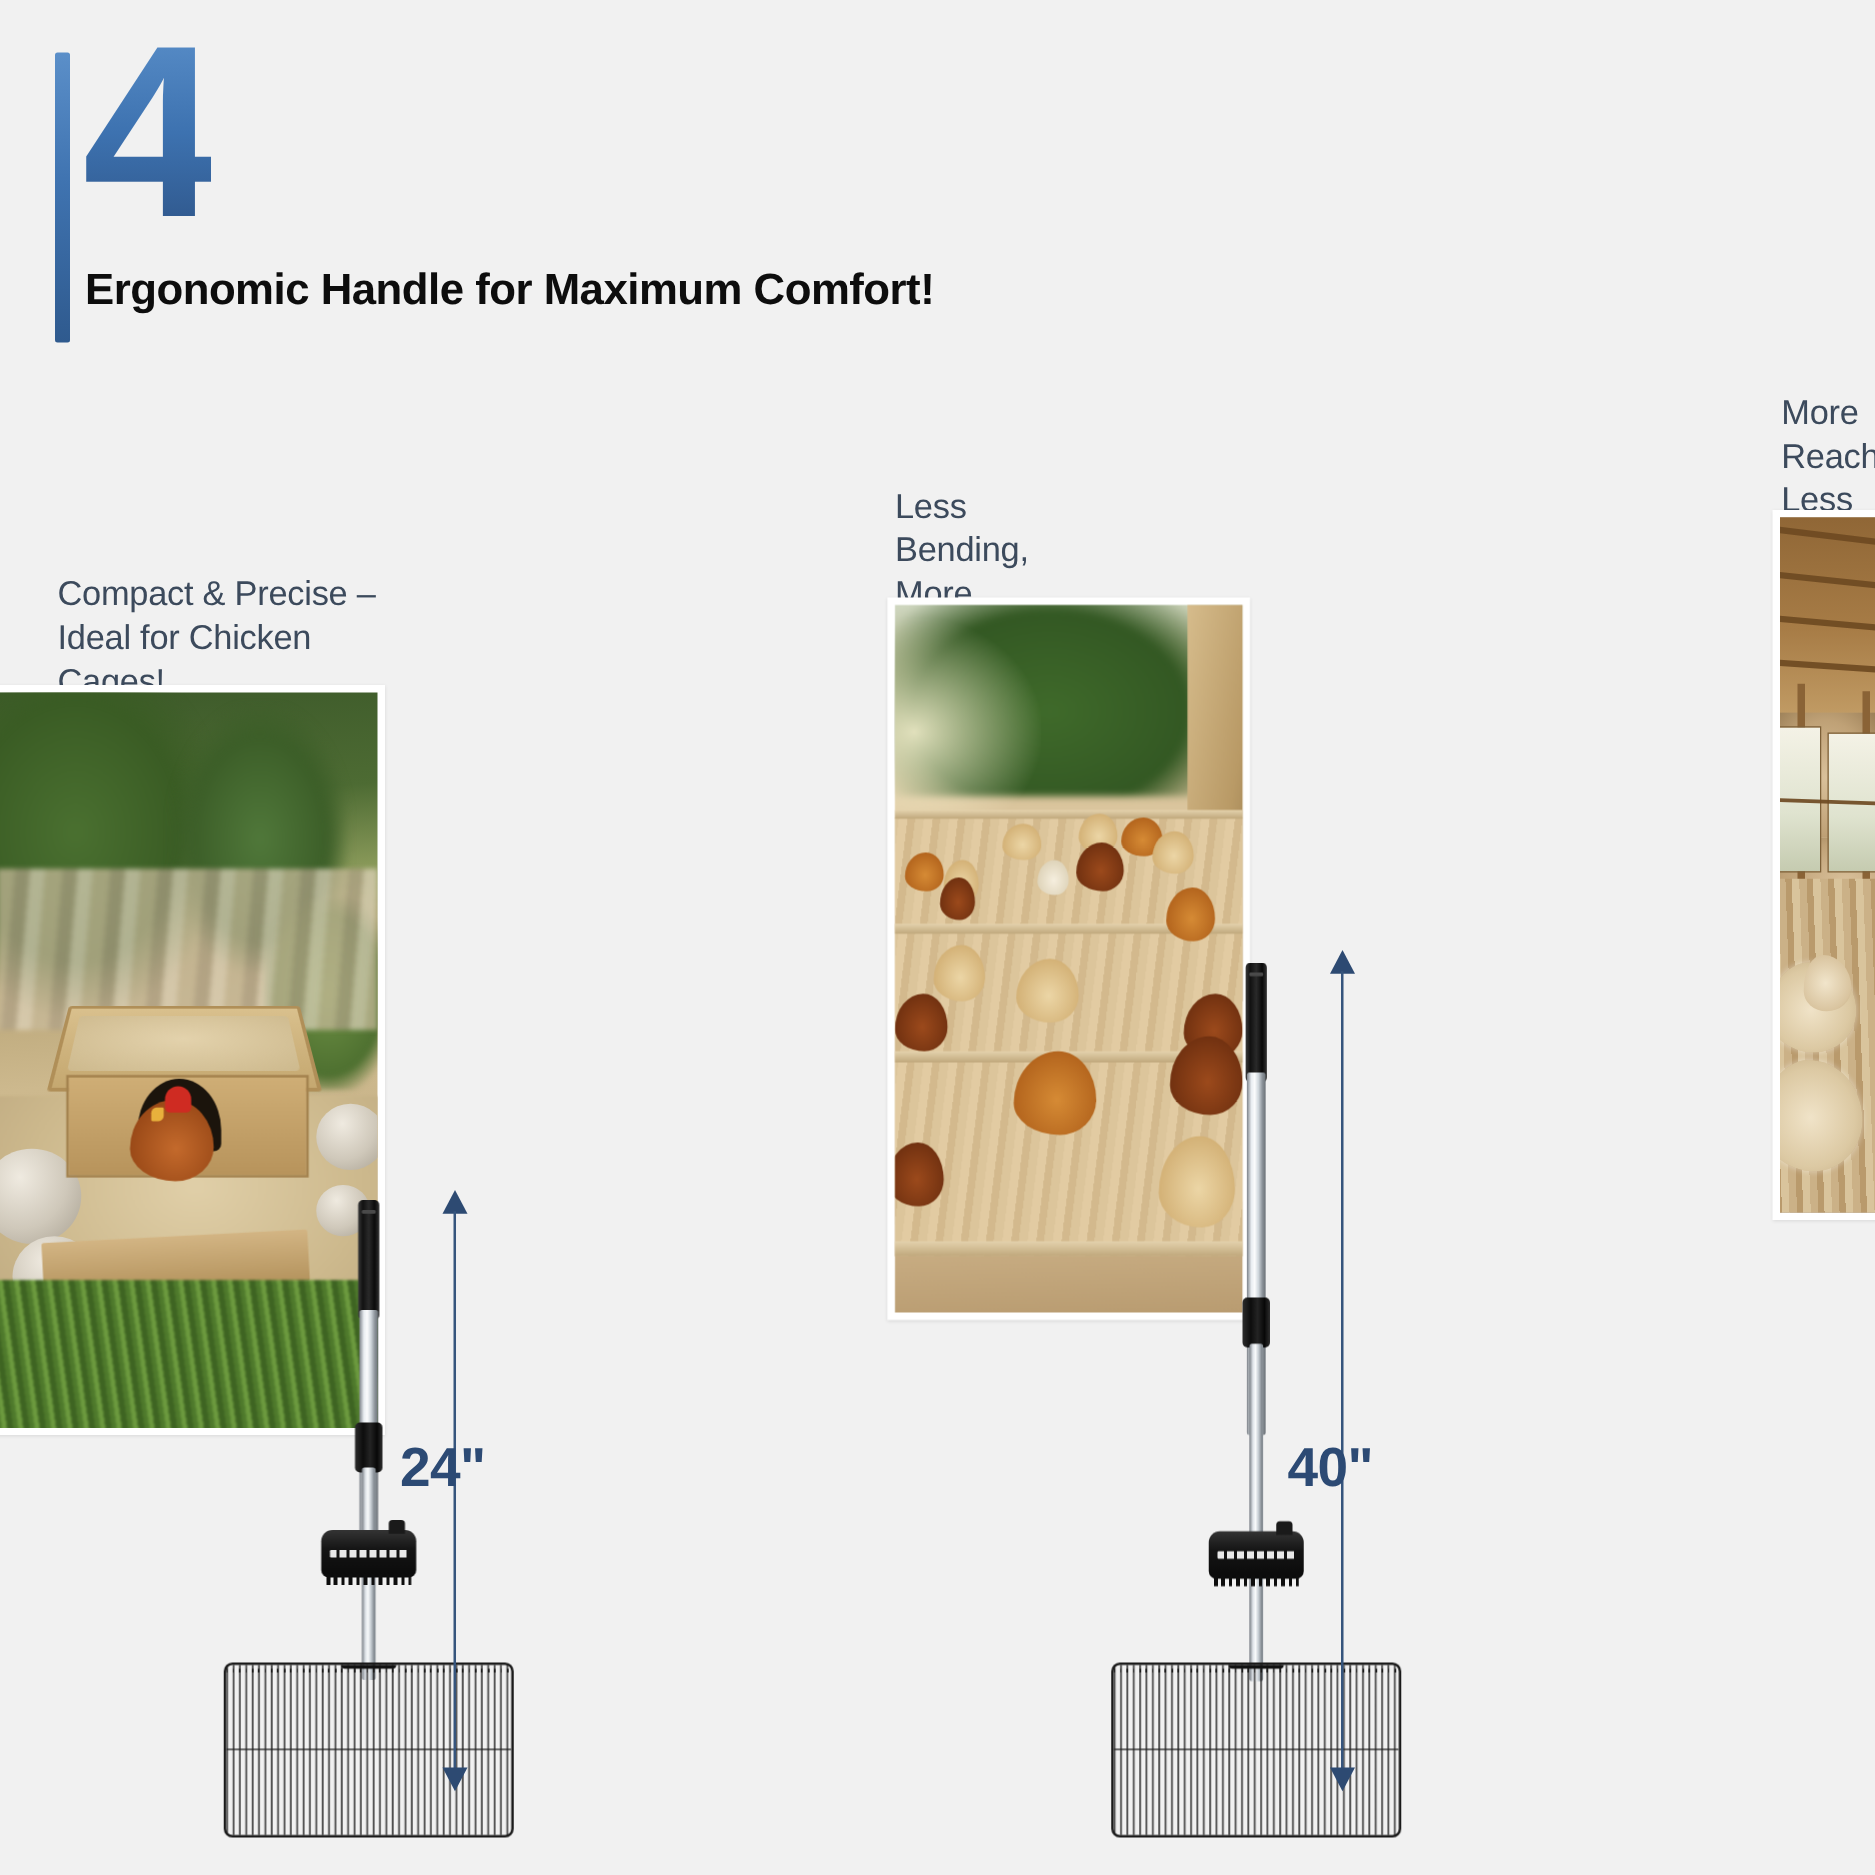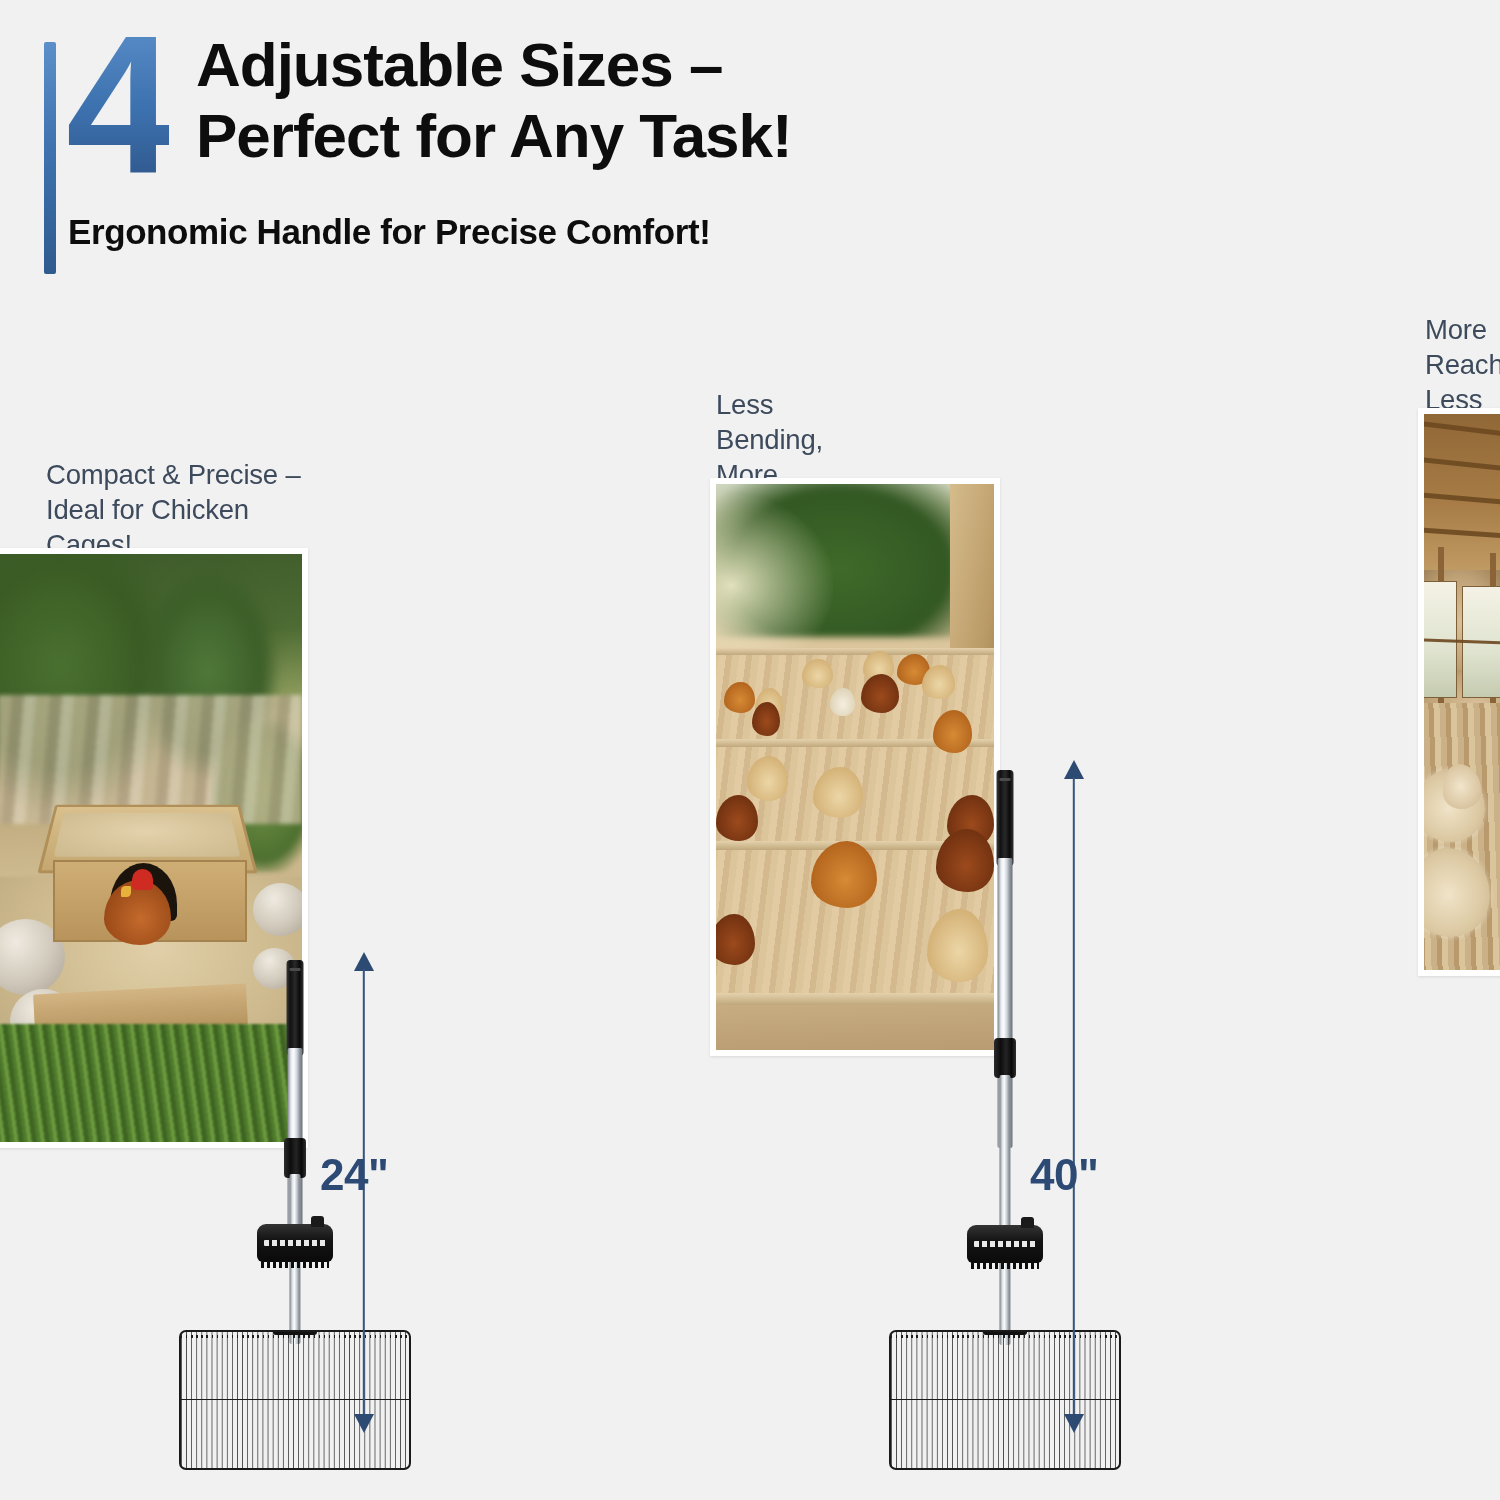--- a/index.html
+++ b/index.html
@@ -262,25 +262,21 @@
     font-size: 44px; font-weight: bold; color: #2c4a74; letter-spacing: -0.5px;
     white-space: nowrap;
   }
 </style>
 </head>
 <body>
 
 <div id="header">
   <div id="accent-bar"></div>
   <div id="big-four">4</div>
-  <div id="title-block">
-    <div class="title-line">Adjustable Sizes –</div>
-    <div class="title-line">Perfect for Any Task!</div>
-  </div>
-  <div id="subtitle">Ergonomic Handle for Precise Comfort!</div>
+  <div id="subtitle">Ergonomic Handle for Maximum Comfort!</div>
 </div>
 
 <div class="column" id="col-0">
   <div class="caption" id="cap-0">Compact &amp; Precise –
 Ideal for Chicken
 Cages!</div>
 
   <div class="photo-frame" id="frame-0">
     <div class="photo p0">
       <div class="tree"></div>

